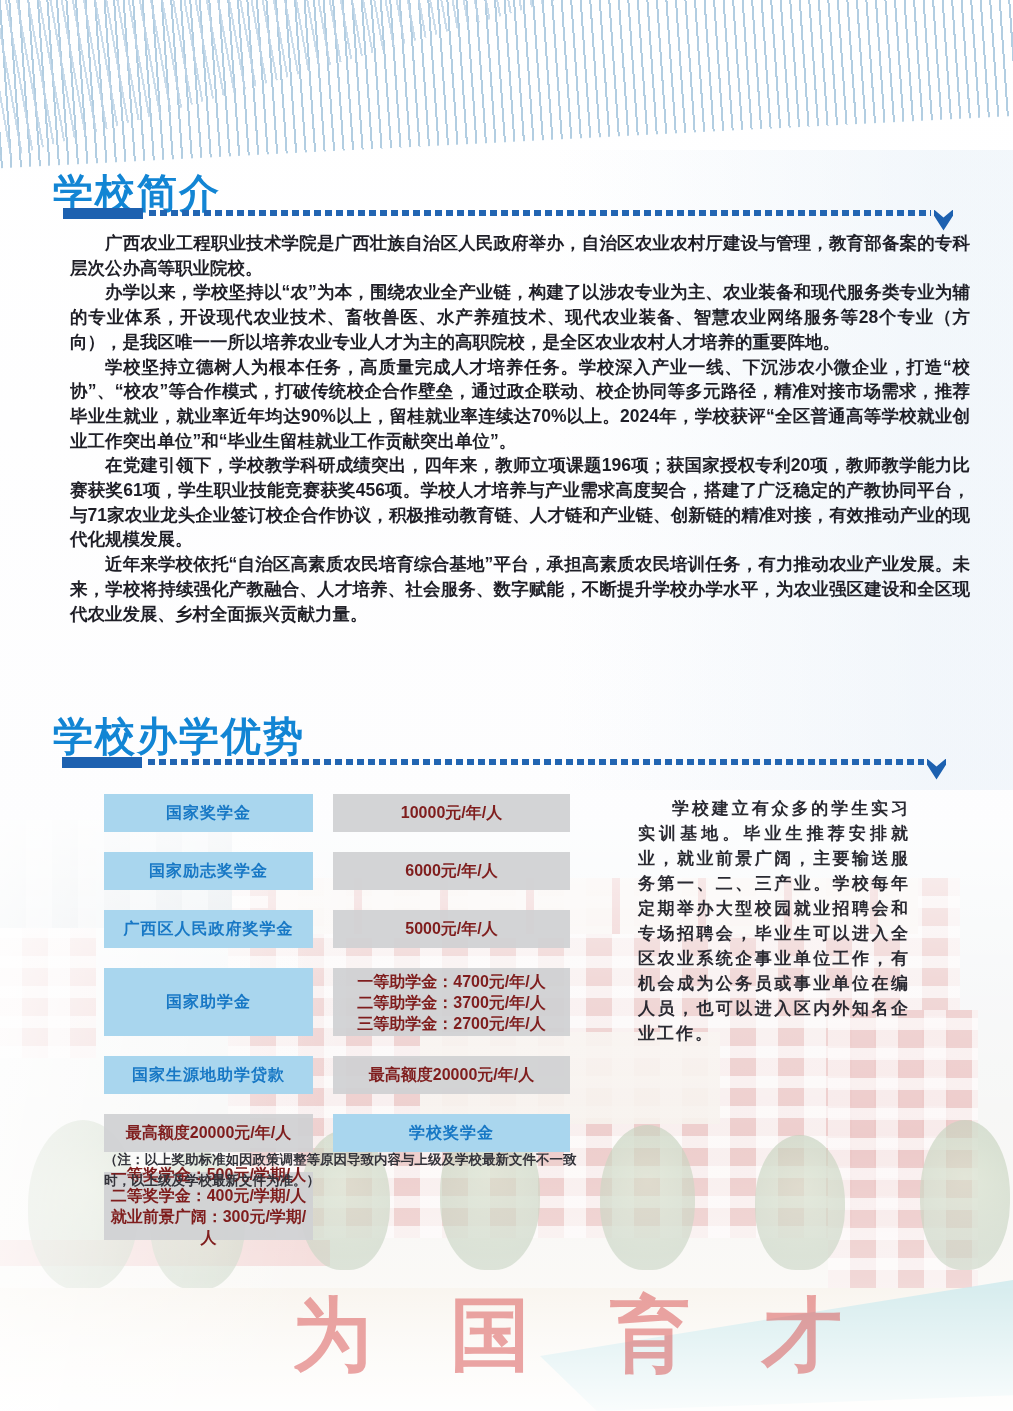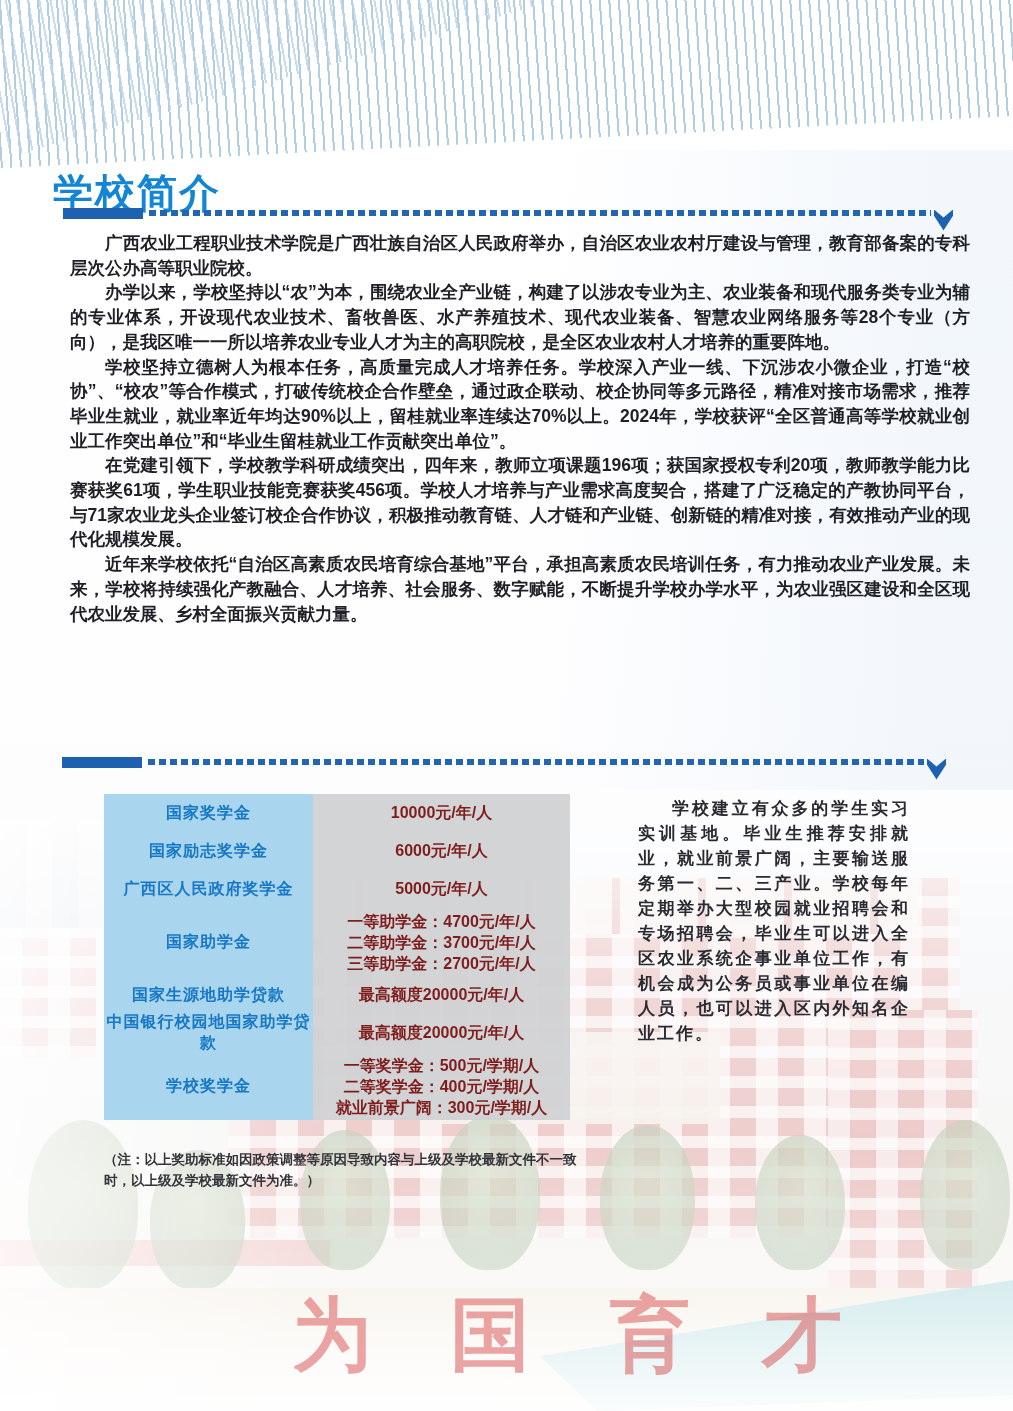--- a/index.html
+++ b/index.html
@@ -27,21 +27,21 @@
   .divider .arrow{width:19px;height:21px;background:#1d61b0;margin-left:3px;margin-top:14px;flex:0 0 auto;
         clip-path:polygon(0 0,50% 38%,100% 0,100% 30%,50% 100%,0 30%);}
 
   
   .intro{position:absolute;left:70px;top:231px;width:900px;color:#1f1f27;
          font-size:17.5px;line-height:24.7px;font-weight:bold;text-align:justify;}
   .intro p{margin:0;text-indent:2em;}
 
   
   .adv-table{position:absolute;left:104px;top:794px;width:466px;display:grid;z-index:3;
-        grid-template-columns:209px 1fr;grid-template-rows:38px 38px 38px 68px 38px 38px 68px;gap:0;}
+        grid-template-columns:209px 1fr;grid-template-rows:38px 38px 38px 68px 38px 38px 68px;gap:20px;}
   .cell{display:flex;align-items:center;justify-content:center;text-align:center;font-weight:bold;}
   .cell.label{background:#a9d6ee;color:#1878c5;font-size:16px;letter-spacing:1px;}
   .cell.value{background:rgba(208,209,211,0.93);color:#7f1d1d;font-size:16px;}
   .cell.value.multi{flex-direction:column;line-height:21px;text-align:center;}
 
   .note{position:absolute;left:104px;top:1149px;width:492px;z-index:3;
         color:#33333a;font-size:13.5px;line-height:21px;font-weight:bold;}
 
   
   .side{position:absolute;left:638px;top:796px;width:272px;z-index:3;color:#2a2a32;
@@ -123,20 +123,21 @@
   </div>
 
   <div class="intro">
     <p>广西农业工程职业技术学院是广西壮族自治区人民政府举办，自治区农业农村厅建设与管理，教育部备案的专科层次公办高等职业院校。</p>
     <p>办学以来，学校坚持以“农”为本，围绕农业全产业链，构建了以涉农专业为主、农业装备和现代服务类专业为辅的专业体系，开设现代农业技术、畜牧兽医、水产养殖技术、现代农业装备、智慧农业网络服务等28个专业（方向），是我区唯一一所以培养农业专业人才为主的高职院校，是全区农业农村人才培养的重要阵地。</p>
     <p>学校坚持立德树人为根本任务，高质量完成人才培养任务。学校深入产业一线、下沉涉农小微企业，打造“校协”、“校农”等合作模式，打破传统校企合作壁垒，通过政企联动、校企协同等多元路径，精准对接市场需求，推荐毕业生就业，就业率近年均达90%以上，留桂就业率连续达70%以上。2024年，学校获评“全区普通高等学校就业创业工作突出单位”和“毕业生留桂就业工作贡献突出单位”。</p>
     <p>在党建引领下，学校教学科研成绩突出，四年来，教师立项课题196项；获国家授权专利20项，教师教学能力比赛获奖61项，学生职业技能竞赛获奖456项。学校人才培养与产业需求高度契合，搭建了广泛稳定的产教协同平台，与71家农业龙头企业签订校企合作协议，积极推动教育链、人才链和产业链、创新链的精准对接，有效推动产业的现代化规模发展。</p>
     <p>近年来学校依托“自治区高素质农民培育综合基地”平台，承担高素质农民培训任务，有力推动农业产业发展。未来，学校将持续强化产教融合、人才培养、社会服务、数字赋能，不断提升学校办学水平，为农业强区建设和全区现代农业发展、乡村全面振兴贡献力量。</p>
   </div>
 
+  <div class="sec-title" style="left:53px;top:709px;">学校办学优势</div>
   <div class="divider" style="left:62px;top:751px;width:884px;">
     <div class="bar"></div>
     <div class="dots"></div>
     <div class="arrow"></div>
   </div>
 
   <div class="adv-table">
     <div class="cell label">国家奖学金</div>
     <div class="cell value">10000元/年/人</div>
 
@@ -149,21 +150,20 @@
     <div class="cell label">国家助学金</div>
     <div class="cell value multi">
       <span>一等助学金：4700元/年/人</span>
       <span>二等助学金：3700元/年/人</span>
       <span>三等助学金：2700元/年/人</span>
     </div>
 
     <div class="cell label">国家生源地助学贷款</div>
     <div class="cell value">最高额度20000元/年/人</div>
 
-    <div class="cell label">中国银行校园地国家助学贷款</div>
     <div class="cell value">最高额度20000元/年/人</div>
 
     <div class="cell label">学校奖学金</div>
     <div class="cell value multi">
       <span>一等奖学金：500元/学期/人</span>
       <span>二等奖学金：400元/学期/人</span>
       <span>就业前景广阔：300元/学期/人</span>
     </div>
   </div>
 

